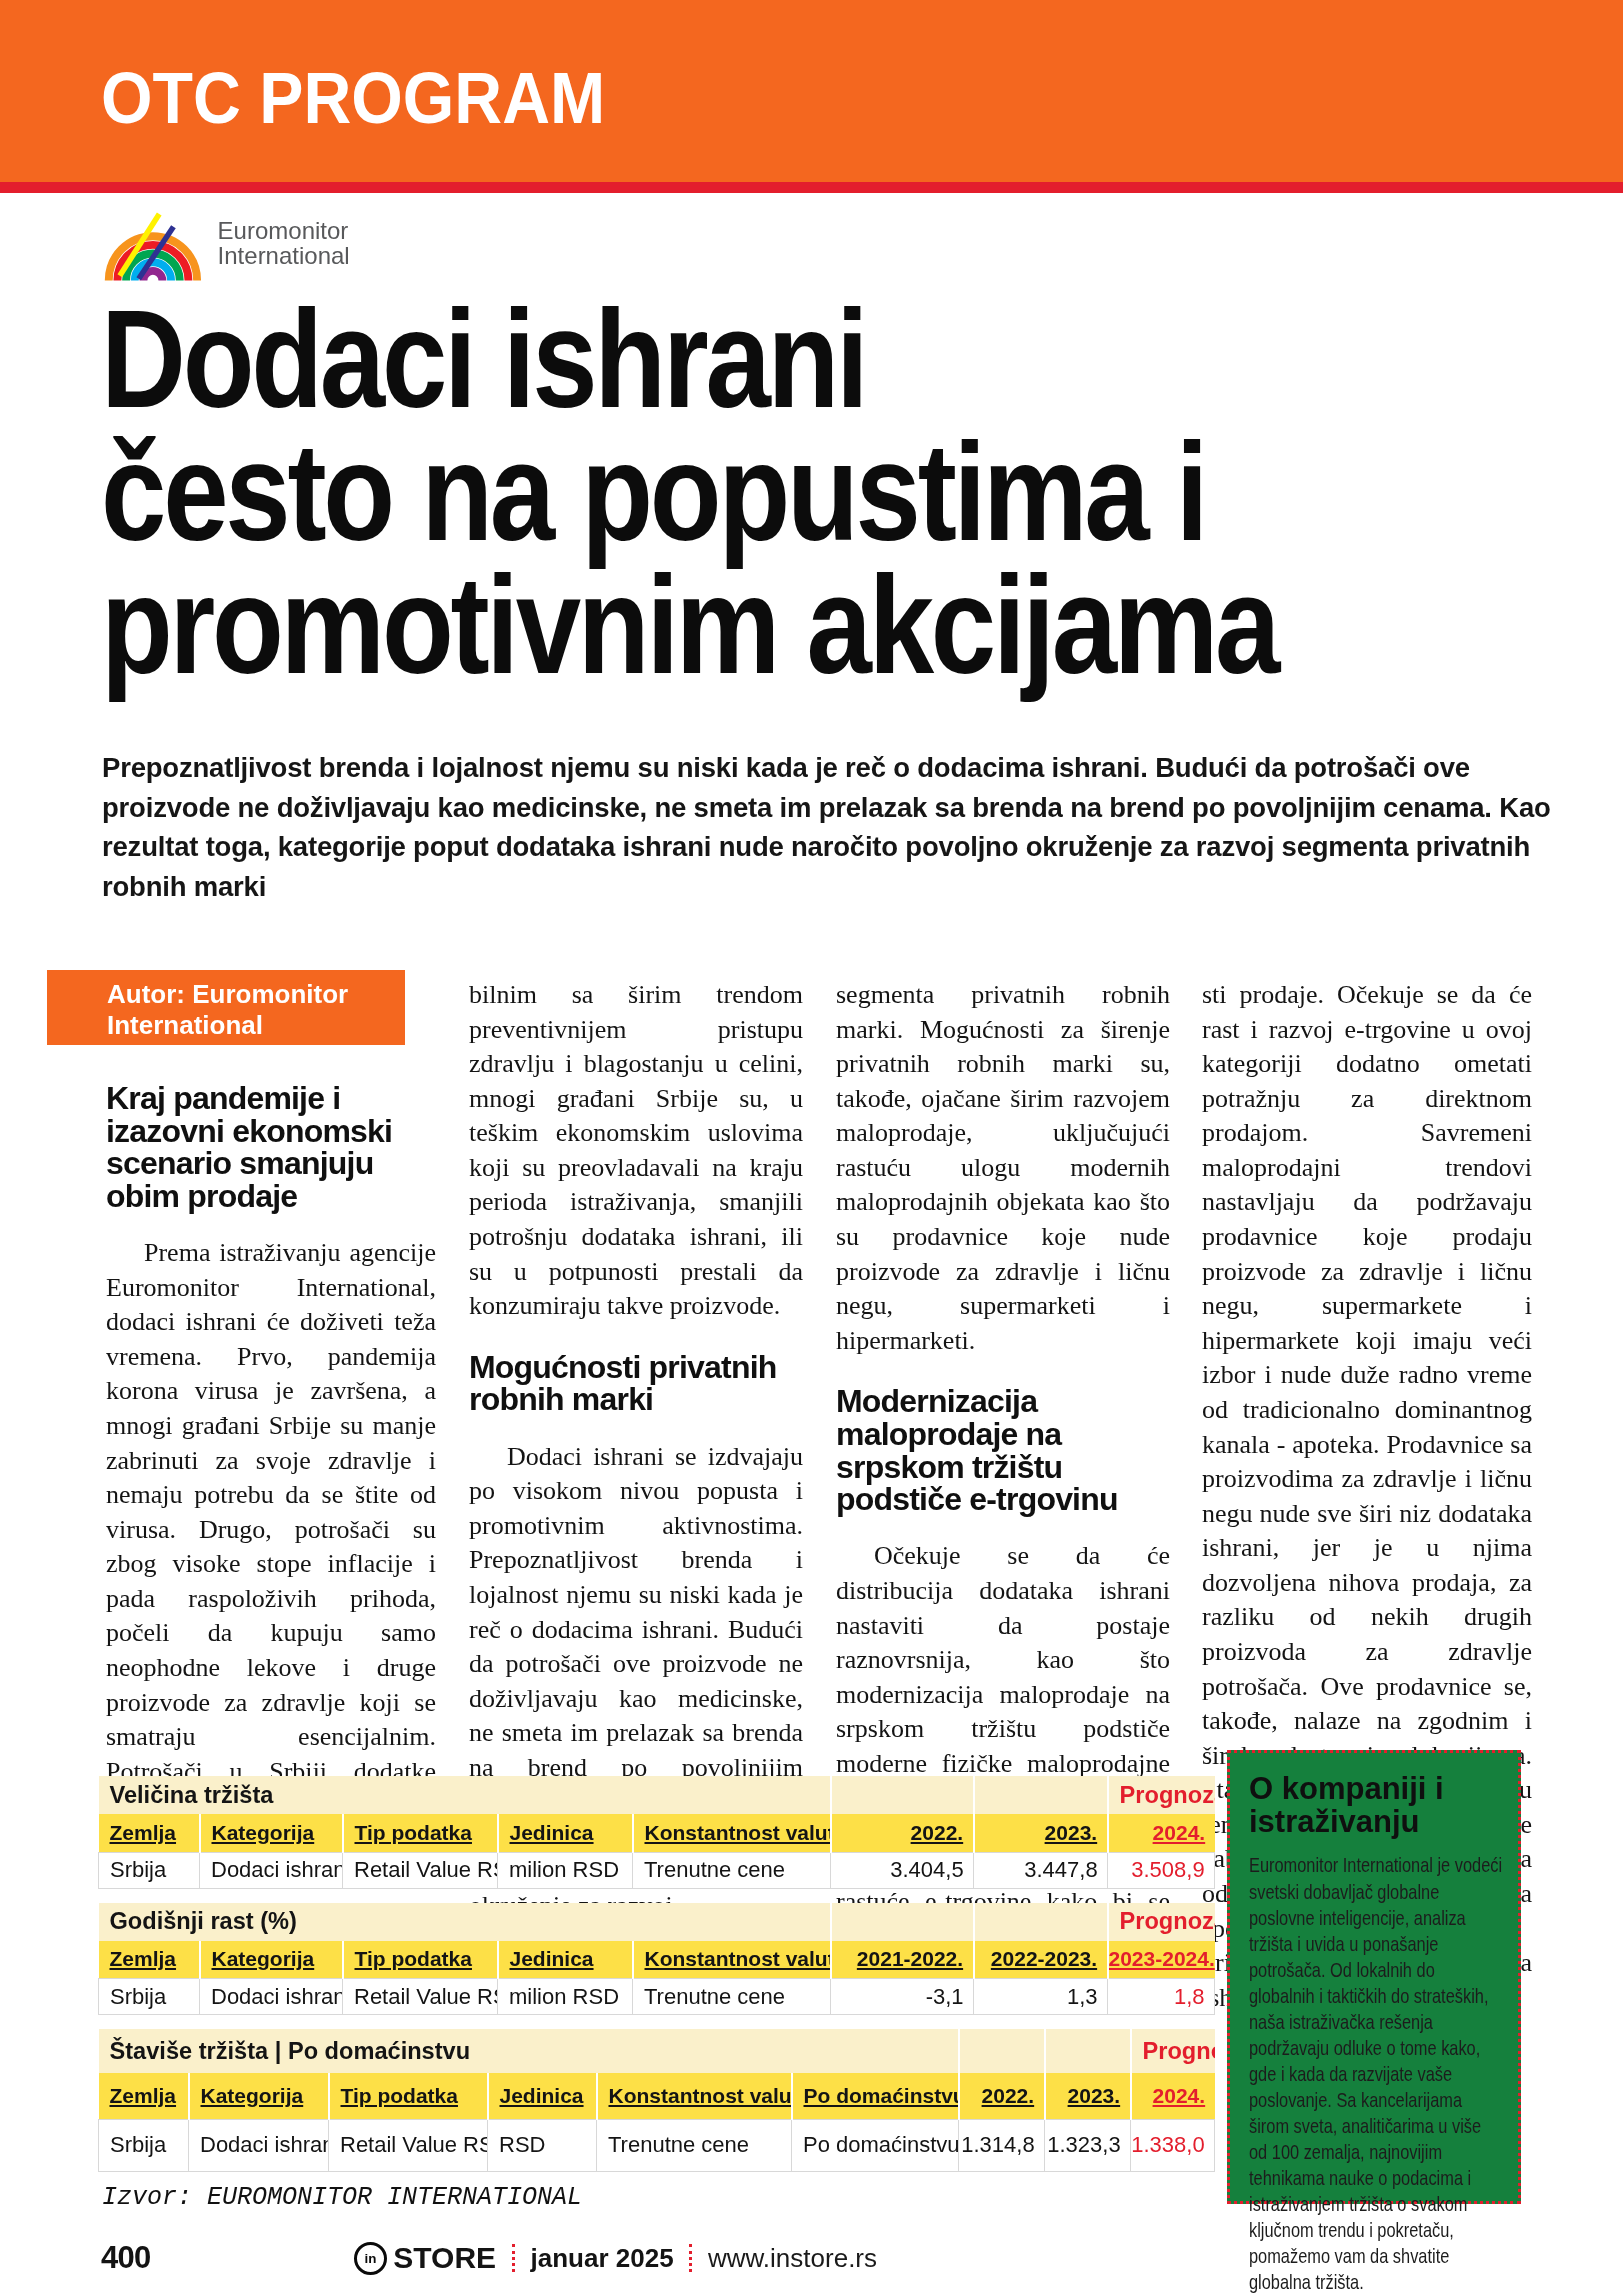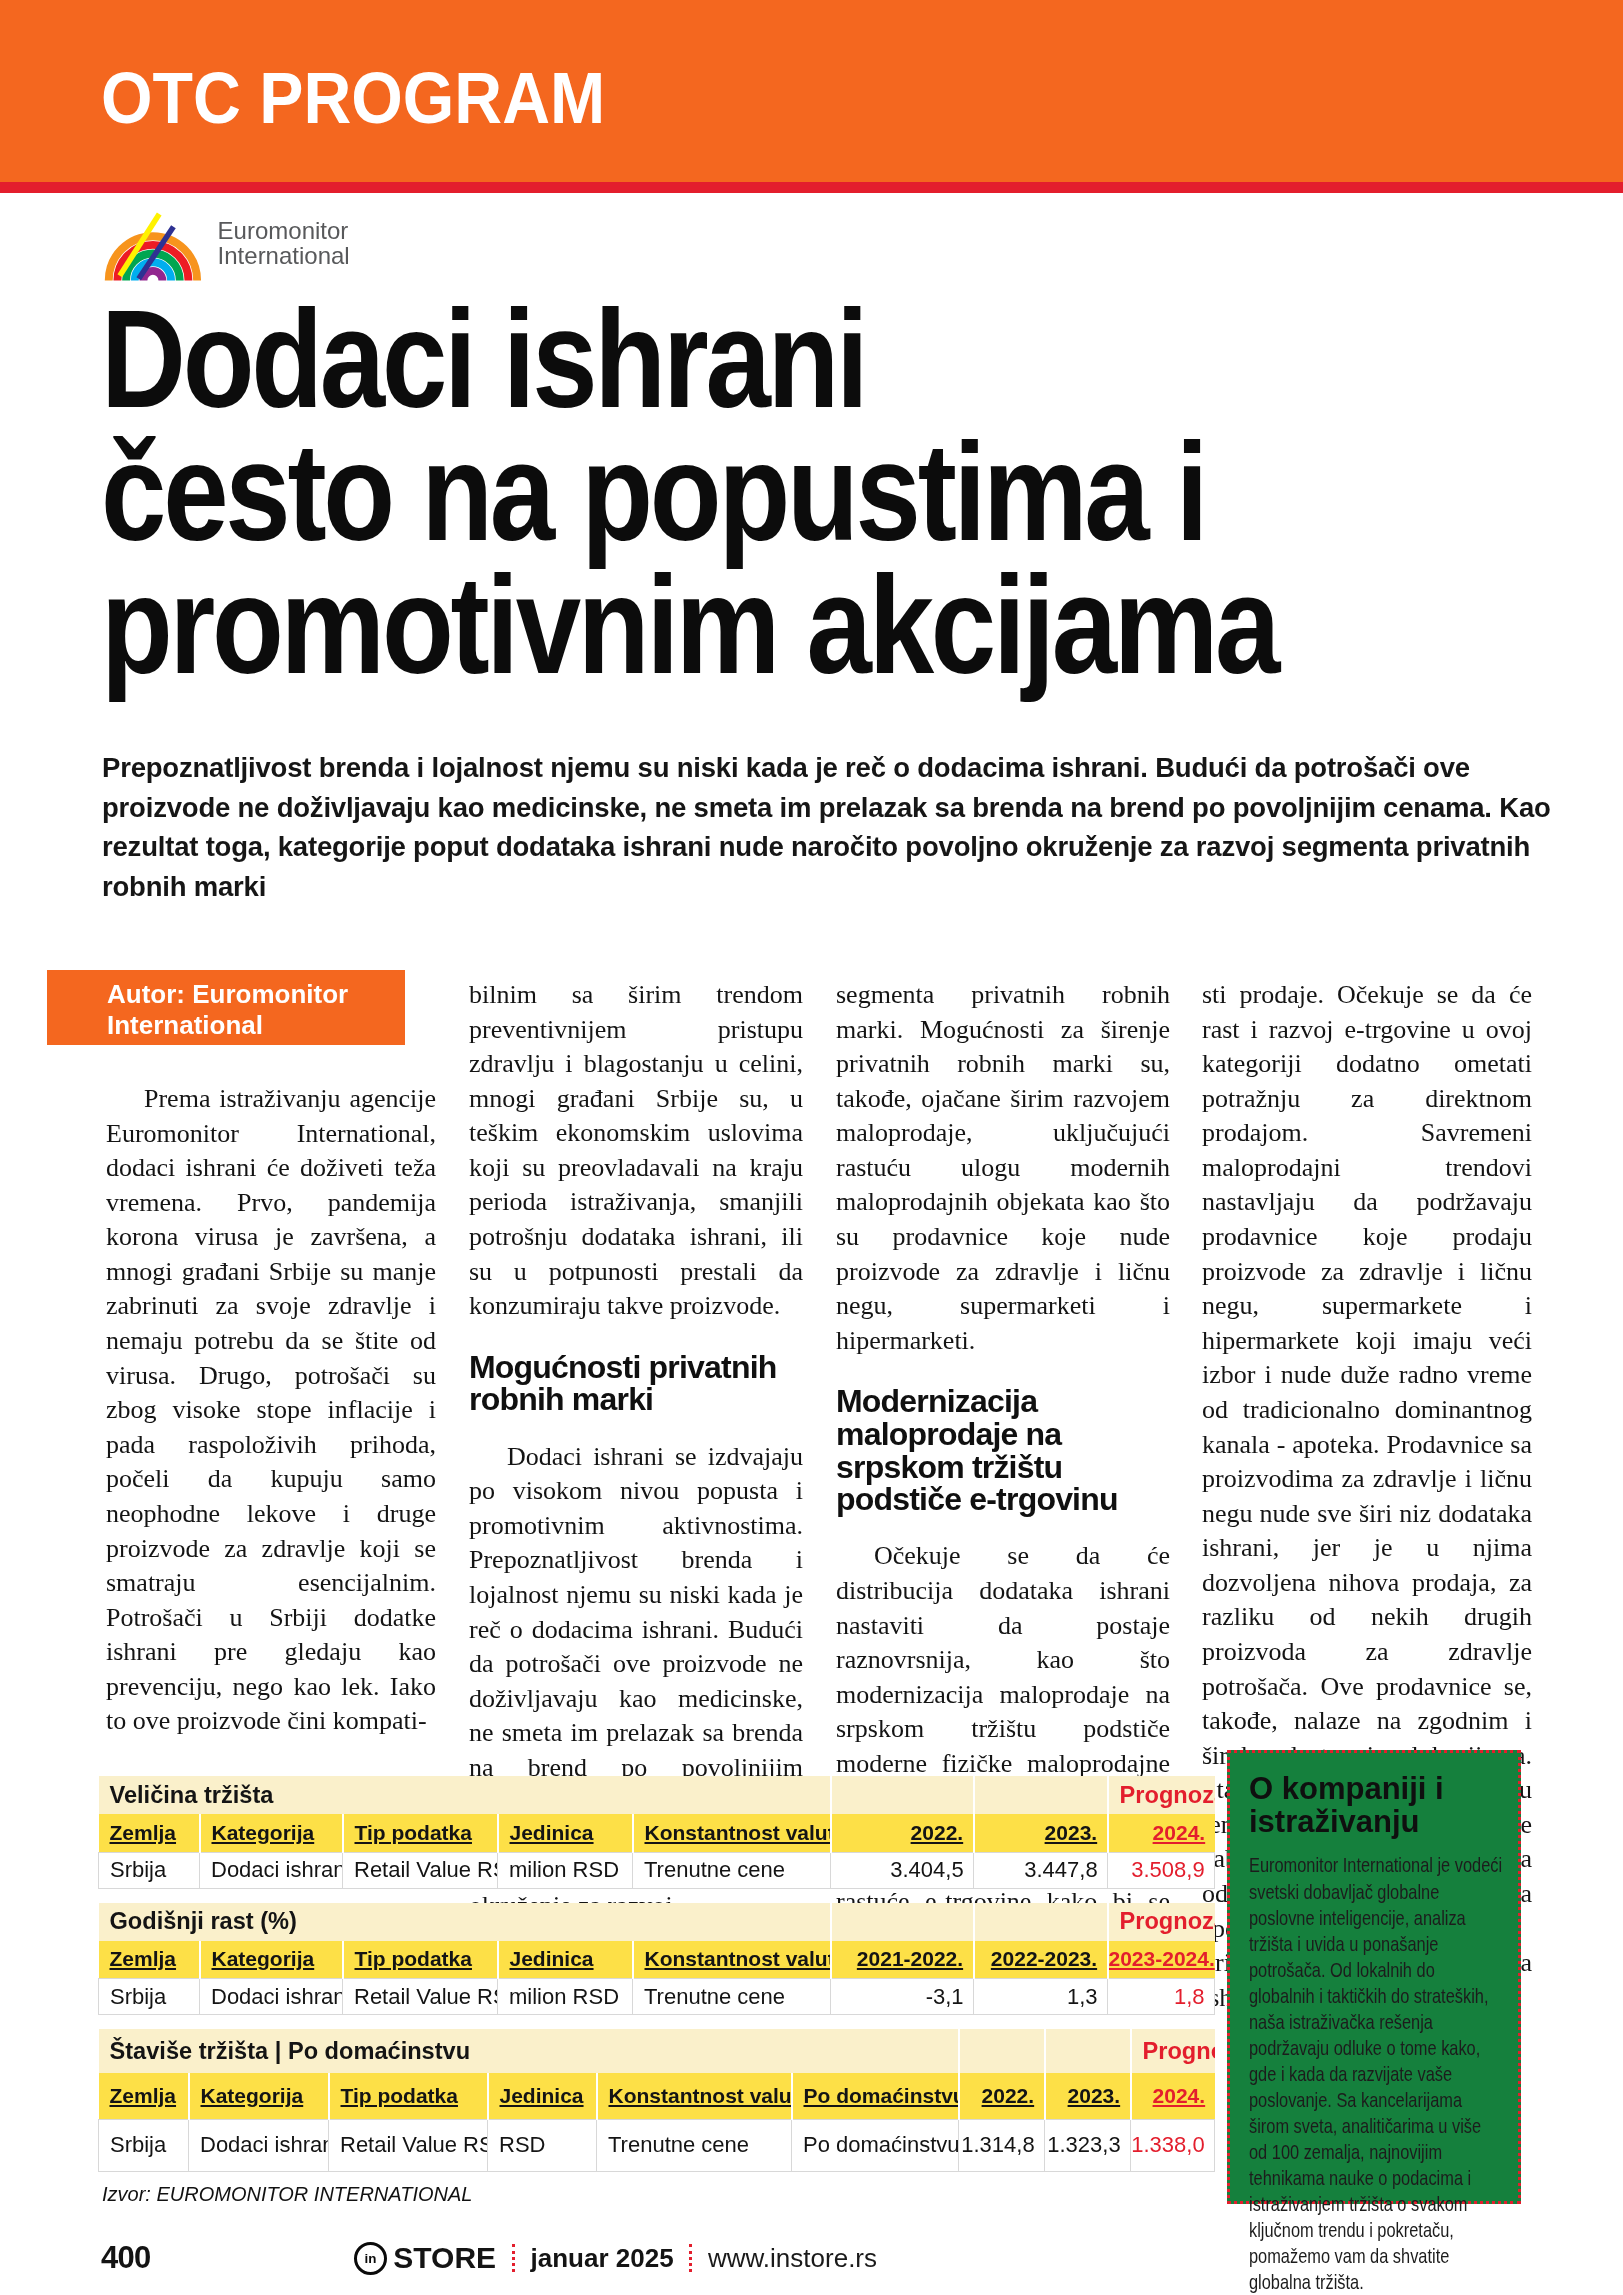--- a/index.html
+++ b/index.html
@@ -53,21 +53,21 @@
   tr.head th.num{text-align:right;padding-right:9.4px;padding-left:0;}
   tr.head th:last-child{border-right:none;}
   tr.drow td{background:#fff;height:36px;font-size:22px;border:0.8px solid #D8D8D8;padding-left:11px;}
   tr.drow td.num{text-align:right;padding-right:9.4px;padding-left:0;}
   .red{color:#E31E2D;}
   #t1,#t2{margin-bottom:14px;}
   #t3 tr.band td{height:44px;}
   #t3 tr.head th{height:46px;}
   #t3 tr.drow td{height:52px;}
 
-  .source{position:absolute;left:102px;top:2183px;font-style:italic;font-size:20px;color:#111;}
+  .source{position:absolute;left:102px;top:2183px;font-style:italic;font-size:25px;color:#111;font-family:Liberation Mono, monospace;}
 
   
   .sidebox{position:absolute;left:1227px;top:1750px;width:294px;height:454px;box-sizing:border-box;
            border:3.1px dotted #E31E2D;background:#15803d;padding:20.4px 14px 0 19px;}
   .sidebox h4{margin:0;font-size:31px;line-height:1.05;font-weight:900;color:#0f0f0f;}
   .sidebox .sbody{margin-top:14px;width:128%;transform:scaleX(.78);transform-origin:0 0;
                   font-size:21px;line-height:1.24;color:#1c1c1c;}
 
   
   .footer{position:absolute;left:101px;top:2240px;display:flex;align-items:center;gap:15.7px;}
@@ -112,20 +112,21 @@
     <div>Dodaci ishrani</div>
     <div>često na popustima i</div>
     <div>promotivnim akcijama</div>
   </div>
 
   <div class="intro">Prepoznatljivost brenda i lojalnost njemu su niski kada je reč o dodacima ishrani. Budući da potrošači ove proizvode ne doživljavaju kao medicinske, ne smeta im prelazak sa brenda na brend po povoljnijim cenama. Kao rezultat toga, kategorije poput dodataka ishrani nude naročito povoljno okruženje za razvoj segmenta privatnih robnih marki</div>
 
   <div class="badge">Autor: Euromonitor International</div>
 
   <div class="col" id="col1">
+    <h3>Kraj pandemije i izazovni ekonomski scenario smanjuju obim prodaje</h3>
     <p class="ind">Prema istraživanju agencije Euromonitor International, dodaci ishrani će doživeti teža vremena. Prvo, pandemija korona virusa je završena, a mnogi građani Srbije su manje zabrinuti za svoje zdravlje i nemaju potrebu da se štite od virusa. Drugo, potrošači su zbog visoke stope inflacije i pada raspoloživih prihoda, počeli da kupuju samo neophodne lekove i druge proizvode za zdravlje koji se smatraju esencijalnim. Potrošači u Srbiji dodatke ishrani pre gledaju kao prevenciju, nego kao lek. Iako to ove proizvode čini kompati-</p>
   </div>
 
   <div class="col" id="col2">
     <p>bilnim sa širim trendom preventivnijem pristupu zdravlju i blagostanju u celini, mnogi građani Srbije su, u teškim ekonomskim uslovima koji su preovladavali na kraju perioda istraživanja, smanjili potrošnju dodataka ishrani, ili su u potpunosti prestali da konzumiraju takve proizvode.</p>
     <h3>Mogućnosti privatnih robnih marki</h3>
     <p class="ind">Dodaci ishrani se izdvajaju po visokom nivou popusta i promotivnim aktivnostima. Prepoznatljivost brenda i lojalnost njemu su niski kada je reč o dodacima ishrani. Budući da potrošači ove proizvode ne doživljavaju kao medicinske, ne smeta im prelazak sa brenda na brend po povoljnijim cenama. Kao rezultat toga, kategorije poput dodataka ishrani nude naročito povoljno okruženje za razvoj</p>
   </div>
 
   <div class="col" id="col3">

